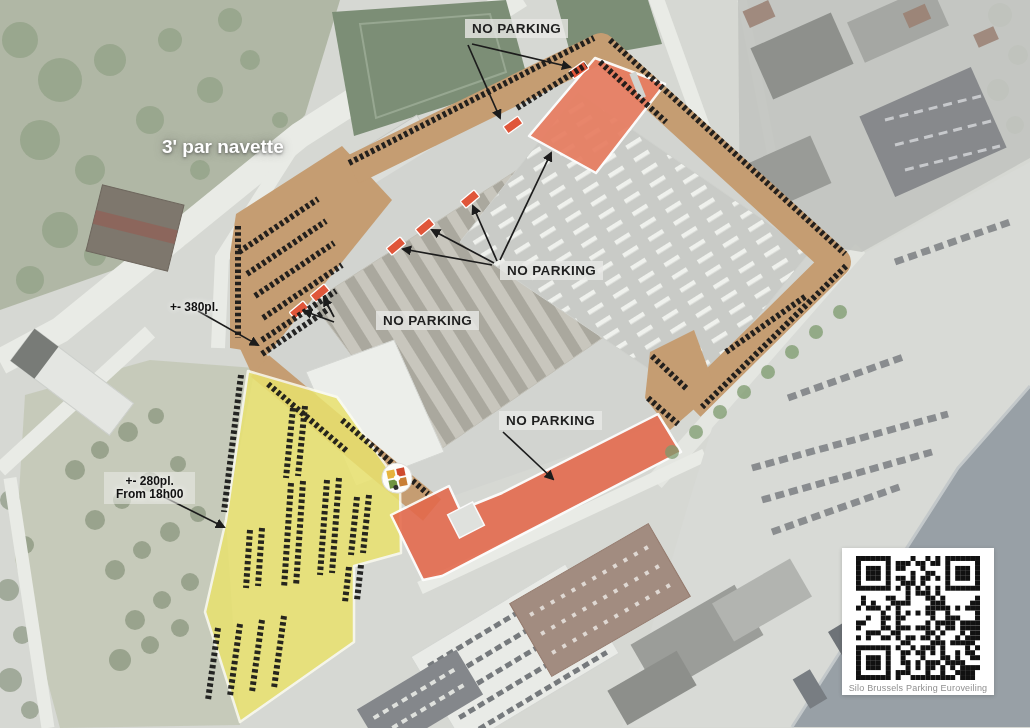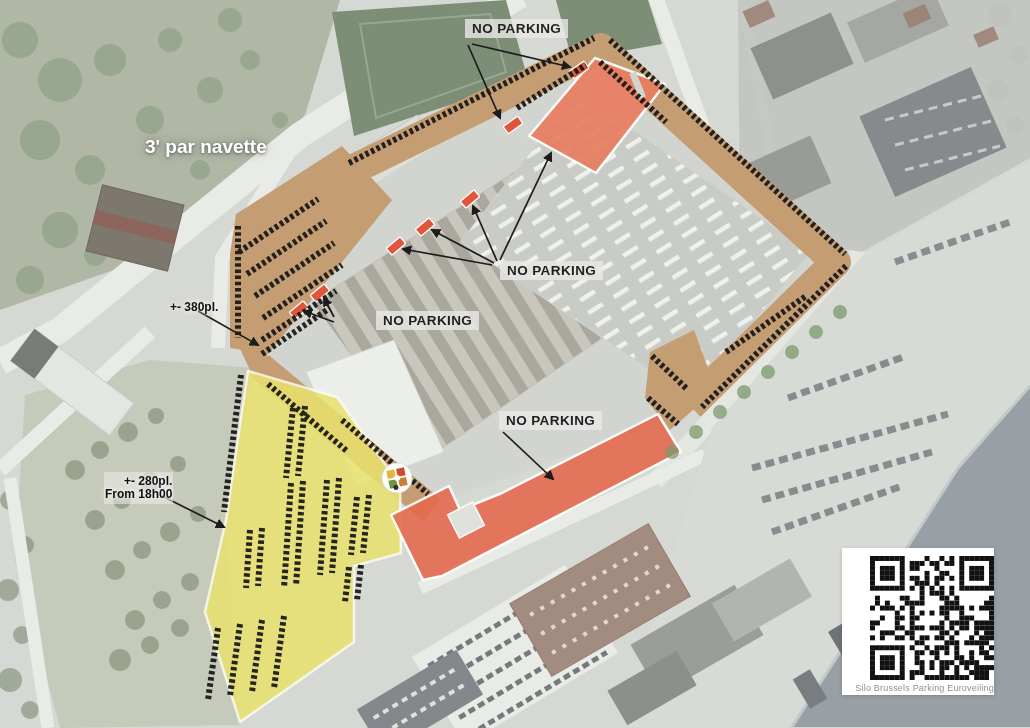--- a/index.html
+++ b/index.html
@@ -8,26 +8,26 @@
   .stage svg.basemap{position:absolute;left:0;top:0;}
   .lbl{position:absolute;white-space:nowrap;z-index:5;margin-left:44px;}
   .title{background:#b7915c;color:#ffffff;font-weight:700;font-size:20px;
          letter-spacing:.5px;padding:4px 11px 5px;box-shadow:0 0 0 1px rgba(0,0,0,.05);}
   .nav{color:#ffffff;font-weight:700;font-size:19px;
        text-shadow:0 1px 3px rgba(70,70,70,.75),0 0 8px rgba(90,90,90,.5);}
   .np{background:rgba(233,233,230,.8);color:#1f1f1f;font-weight:700;font-size:13.5px;
       letter-spacing:.4px;padding:2px 7px;}
   .cap{color:#101010;font-weight:700;font-size:12px;
        text-shadow:0 0 5px rgba(255,255,255,.9),0 0 9px rgba(255,255,255,.7);}
-  .cap2{background:rgba(236,236,233,.55);text-align:right;line-height:1.08;
-        padding:3px 1px;}
+  .cap2{background:rgba(236,236,233,.55);text-align:center;line-height:1.08;
+        padding:3px 12px;}
   .cap2 span{display:block;}
   .qr-card{position:absolute;left:842px;top:548px;width:152px;height:147px;
            background:#ffffff;z-index:6;display:flex;flex-direction:column;
-           align-items:flex-end;box-shadow:0 1px 4px rgba(0,0,0,.18);}
+           align-items:center;box-shadow:0 1px 4px rgba(0,0,0,.18);}
   .qr-card svg{margin-top:8px;}
   .qr-cap{font-size:9px;color:#8f8f8f;margin-top:3px;letter-spacing:.2px;}
 </style>
 </head>
 <body>
 
 <div class="stage">
 
 <svg class="basemap" width="1030" height="728" viewBox="0 0 1030 728" aria-hidden="true">
   <defs>
@@ -306,21 +306,21 @@
     <rect x="-9" y="-9" width="8" height="8" fill="#e6b33d"></rect>
     <rect x="1" y="-9" width="8" height="8" fill="#cf4a2e"></rect>
     <rect x="-9" y="1" width="8" height="8" fill="#6f9440"></rect>
     <rect x="1" y="1" width="8" height="8" fill="#c97f35"></rect>
     <circle r="3" fill="#ffffff"></circle>
     <circle cx="-3" cy="9" r="2.5" fill="#2e2e2e"></circle>
   </g>
 </svg>
 
 
-<div class="lbl nav" style="left:101px;top:136px">3' par navette</div>
+<div class="lbl nav" style="left:118px;top:136px">3' par navette</div>
 
 <div class="lbl np" style="left:421px;top:19px">NO PARKING</div>
 
 <div class="lbl np" style="left:456px;top:261px">NO PARKING</div>
 
 <div class="lbl np" style="left:332px;top:311px">NO PARKING</div>
 
 <div class="lbl np" style="left:455px;top:411px">NO PARKING</div>
 
 <div class="lbl cap" style="left:126px;top:300px">+- 380pl.</div>

